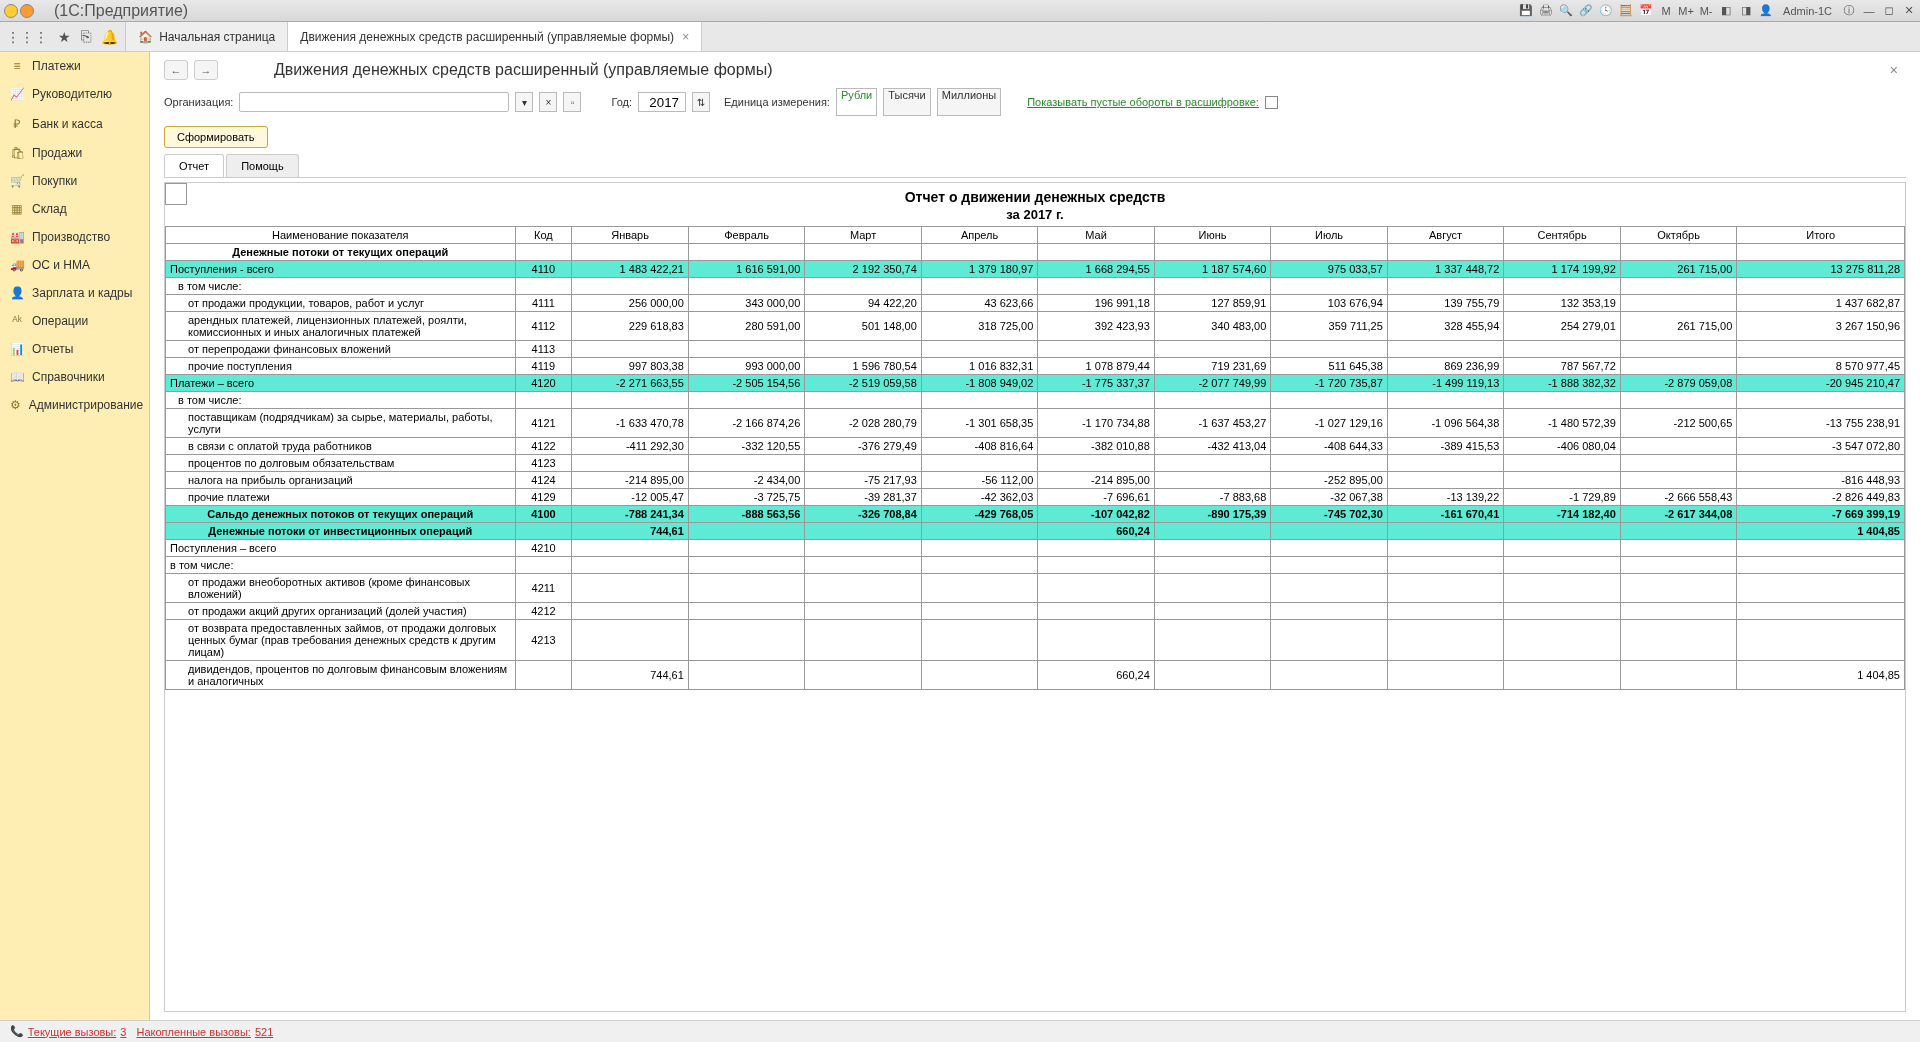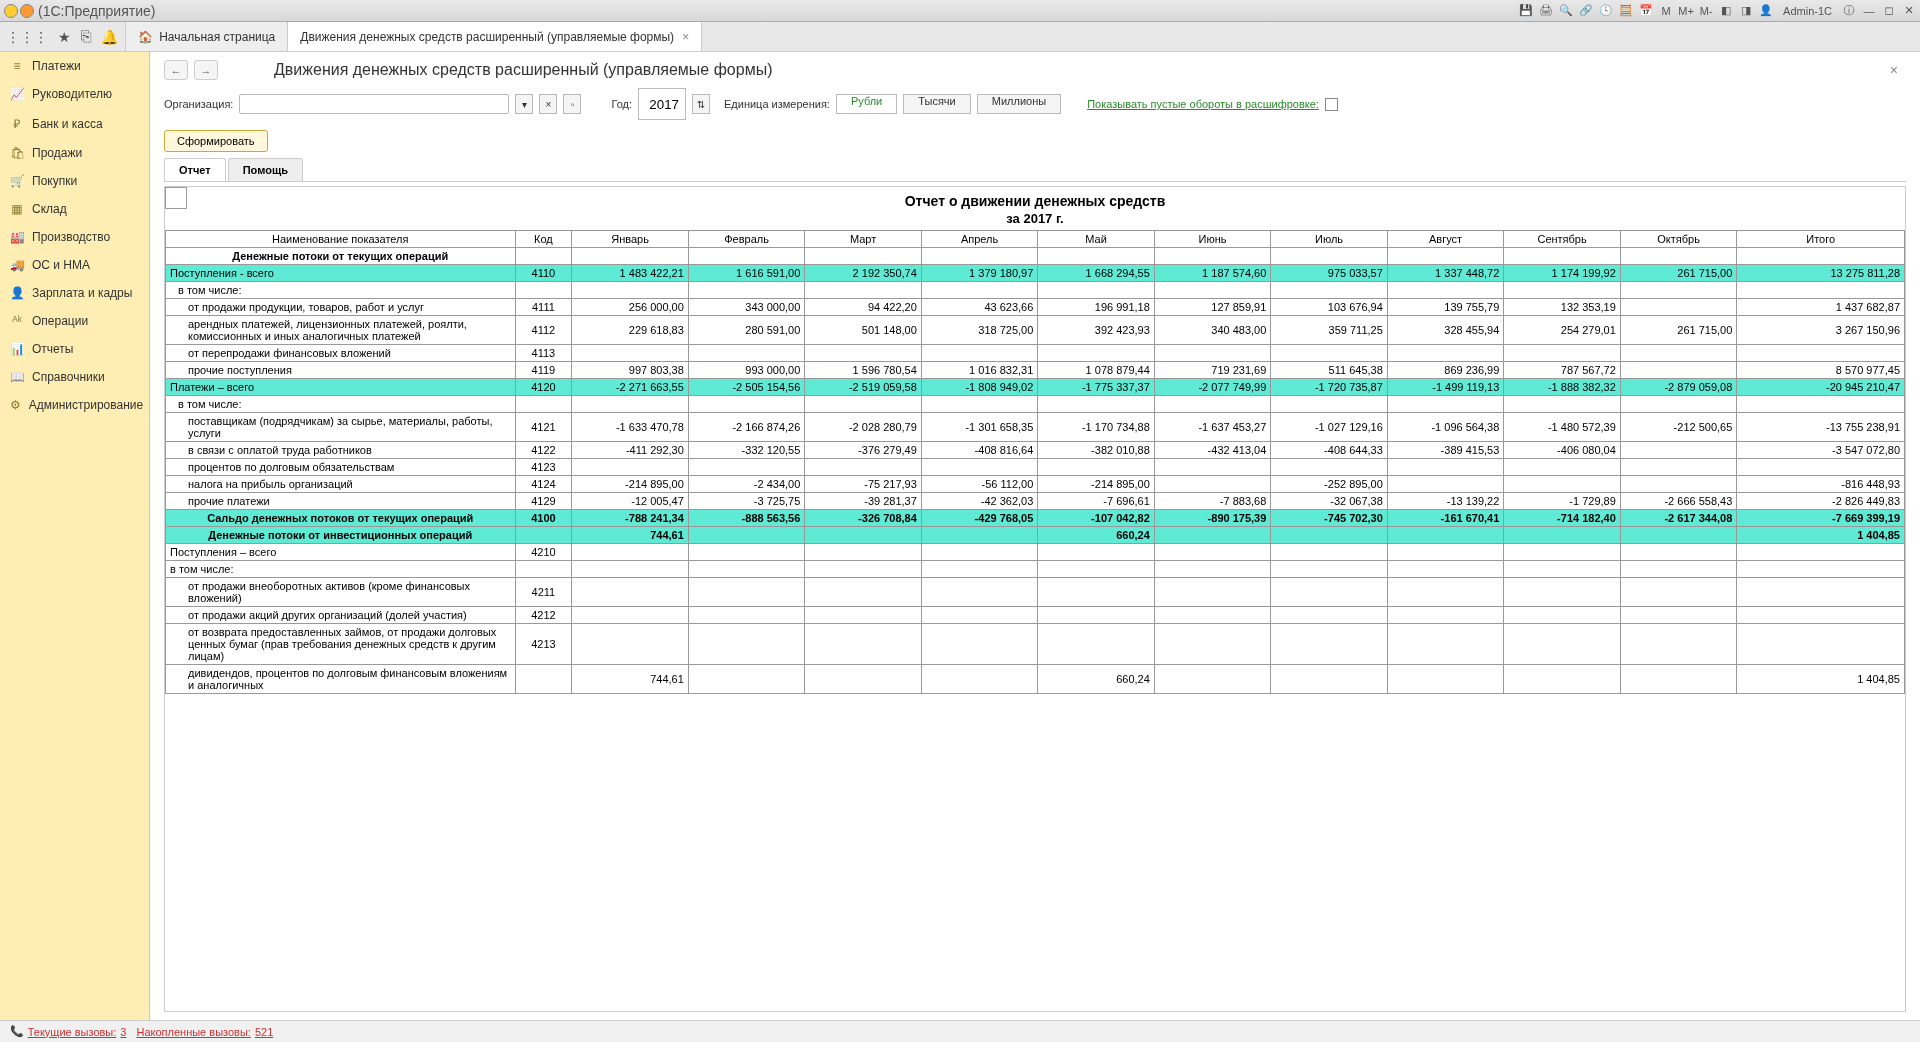--- a/index.html
+++ b/index.html
@@ -1,21 +1,21 @@
 <!DOCTYPE html>
 <html><head>
 <meta charset="utf-8">
 <style>
 * { box-sizing: border-box; margin: 0; padding: 0; }
 body { font-family: Arial, sans-serif; font-size: 11px; background: #f0f0f0; overflow: hidden; }
 .titlebar { height: 22px; background: linear-gradient(#e8e8e8,#d8d8d8); border-bottom: 1px solid #aaa; display: flex; align-items: center; padding: 0 4px; }
 .titlebar-left { display: flex; align-items: center; gap: 2px; }
 .tb-btn { width: 14px; height: 14px; border-radius: 50%; border: 1px solid #888; display: inline-block; }
 .tb-y { background: #ffcc33; } .tb-o { background: #ff9933; }
-.titlebar-text { margin-left: 2px; color: #555; font-size: 14px; }
+.titlebar-text { margin-left: 18px; color: #555; font-size: 16px; }
 .titlebar-right { margin-left: auto; display: flex; align-items: center; gap: 6px; color: #555; }
 .tb-icon { width: 14px; height: 14px; display: inline-flex; align-items: center; justify-content: center; font-size: 11px; cursor: pointer; }
 .user-label { margin: 8px 4px; }
 .toptabs { height: 30px; background: #e8e8e8; border-bottom: 1px solid #ccc; display: flex; align-items: stretch; }
 .tool-strip { display: flex; align-items: center; padding: 0 6px; gap: 10px; border-right: 1px solid #ccc; color: #555; }
 .tool-strip span { cursor: pointer; font-size: 14px; }
 .tab { display: flex; align-items: center; padding: 0 12px; border-right: 1px solid #ccc; cursor: pointer; background: #eee; font-size: 12px; color: #333; }
 .tab.active { background: #fff; }
 .tab .home-ic { margin-right: 6px; }
 .tab .close-x { margin-left: 8px; color: #888; }
@@ -25,27 +25,27 @@
 .sb-icon { width: 14px; text-align: center; color: #8a7a2e; font-size: 12px; }
 .content { flex: 1; background: #fff; display: flex; flex-direction: column; overflow: hidden; }
 .content-head { padding: 8px 14px 2px; display: flex; align-items: center; gap: 6px; }
 .nav-btn { width: 24px; height: 20px; border: 1px solid #ccc; background: #f5f5f5; border-radius: 3px; display: inline-flex; align-items: center; justify-content: center; cursor: pointer; font-size: 11px; color: #555; }
 .page-title { font-size: 16px; margin-left: 50px; color: #333; }
 .close-page { margin-left: auto; cursor: pointer; color: #888; font-size: 14px; margin-right: 8px; }
 .params { padding: 6px 14px; display: flex; align-items: center; gap: 6px; font-size: 11px; color: #333; flex-wrap: wrap; }
 .lbl { color: #333; }
 .input-org { width: 270px; height: 20px; border: 1px solid #bbb; border-radius: 2px; background: #fff; }
 .mini-btn { width: 18px; height: 20px; border: 1px solid #bbb; background: #f5f5f5; display: inline-flex; align-items: center; justify-content: center; cursor: pointer; font-size: 10px; }
-.year-input { width: 48px; height: 32px; border: 1px solid #bbb; text-align: right; padding-right: 6px; }
-.unit-btn { height: 20px; border: 1px solid #bbb; background: #f5f5f5; padding: 0 14px; cursor: pointer; font-size: 11px; }
+.year-input { width: 48px; height: 20px; border: 1px solid #bbb; text-align: right; padding-right: 6px; }
+.unit-btn { height: 28px; border: 1px solid #bbb; background: #f5f5f5; padding: 0 4px; cursor: pointer; font-size: 11px; }
 .unit-btn.active { color: #2a8a2a; background: #fff; }
 .green-lbl { color: #2a8a2a; margin-left: 20px; text-decoration: underline; }
 .checkbox { width: 13px; height: 13px; border: 1px solid #888; display: inline-block; }
 .form-btn { margin: 4px 14px 6px; padding: 4px 12px; border: 1px solid #c9a933; background: #fff8dc; border-radius: 3px; cursor: pointer; width: fit-content; font-size: 11px; }
-.subtabs { display: flex; margin: 0 14px; border-bottom: 1px solid #ccc; font-weight: bold; }
+.subtabs { display: flex; margin: 0 14px; border-bottom: 1px solid #ccc; }
 .subtab { padding: 5px 14px; border: 1px solid #ccc; border-bottom: none; background: #eee; margin-right: 2px; border-radius: 3px 3px 0 0; cursor: pointer; font-size: 11px; }
 .subtab.active { background: #fff; }
 .report-wrap { flex: 1; margin: 4px 14px 8px; border: 1px solid #ccc; overflow: auto; position: relative; }
 .report-inner { min-width: 1400px; }
 .rpt-title { text-align: center; font-weight: bold; font-size: 14px; padding: 6px 0 2px; }
 .rpt-sub { text-align: center; font-weight: bold; font-size: 13px; padding-bottom: 4px; }
 table.rpt { border-collapse: collapse; width: 100%; table-layout: fixed; }
 table.rpt th, table.rpt td { border: 1px solid #999; padding: 2px 4px; font-size: 11px; vertical-align: middle; }
 table.rpt th { background: #fff; font-weight: normal; text-align: center; }
 .col-name { width: 246px; }

